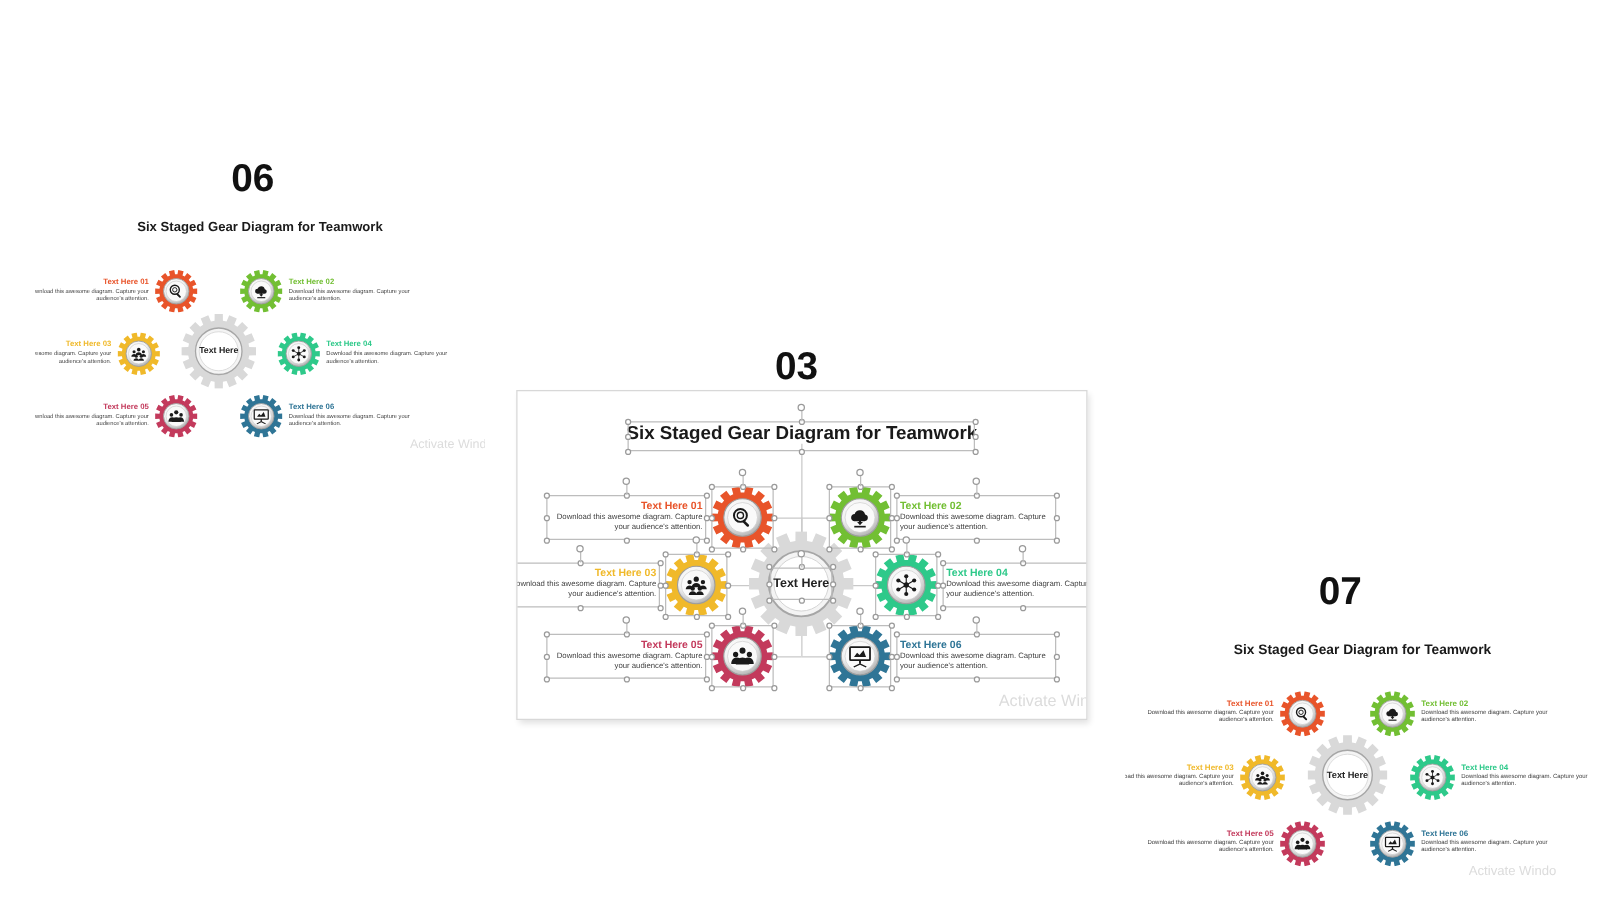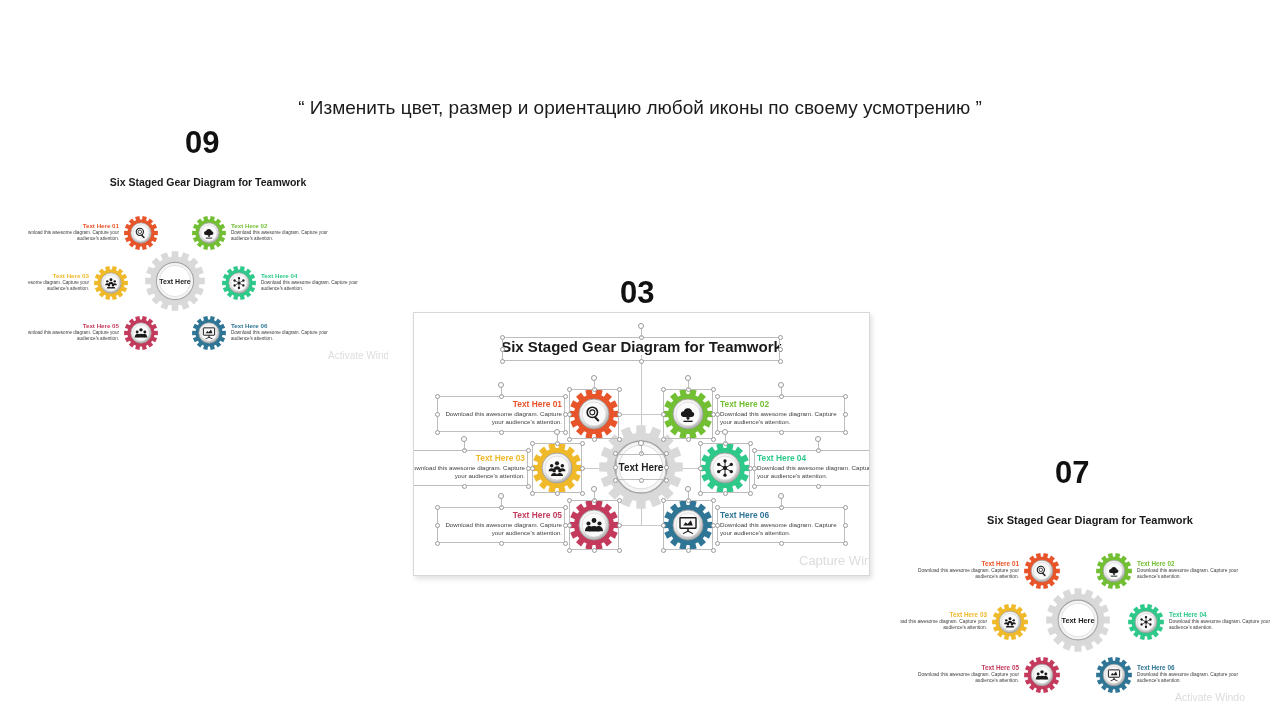--- a/index.html
+++ b/index.html
@@ -164,23 +164,22 @@
     position: absolute;
     width: 1px;
     background: #bdbdbd;
   }
 </style>
 </head>
 <body>
 
 <div id="slide">
 
-  <div class="slide-subtitle">“ Изменить цвет, размер и ориентацию любой иконы по своему усмотрению ”</div>
-
-  <div class="step-number n1">09</div>
+
+  <div class="step-number n1">06</div>
   <div class="step-number n2">03</div>
   <div class="step-number n3">07</div>
 
   <div class="diagram d1" style="left:28px; top:168px; width:360px; height:205px;">
     <div class="diagram-title" style="top:8px; font-size:10.5px;">Six Staged Gear Diagram for Teamwork</div>
     <div class="diagram-body">
         <div class="center-gear" style="width: 60px; height: 60px; left: 147px; top: 113px;">
           <svg width="60" height="60" viewBox="0 0 60 60">
             <path d="M59.82 26.71 L59.82 33.29 L54.37 33.33 L53.79 36.25 L58.81 38.37 L56.29 44.45 L51.24 42.41 L49.59 44.88 L53.41 48.76 L48.76 53.41 L44.88 49.59 L42.41 51.24 L44.45 56.29 L38.37 58.81 L36.25 53.79 L33.33 54.37 L33.29 59.82 L26.71 59.82 L26.67 54.37 L23.75 53.79 L21.63 58.81 L15.55 56.29 L17.59 51.24 L15.12 49.59 L11.24 53.41 L6.59 48.76 L10.41 44.88 L8.76 42.41 L3.71 44.45 L1.19 38.37 L6.21 36.25 L5.63 33.33 L0.18 33.29 L0.18 26.71 L5.63 26.67 L6.21 23.75 L1.19 21.63 L3.71 15.55 L8.76 17.59 L10.41 15.12 L6.59 11.24 L11.24 6.59 L15.12 10.41 L17.59 8.76 L15.55 3.71 L21.63 1.19 L23.75 6.21 L26.67 5.63 L26.71 0.18 L33.29 0.18 L33.33 5.63 L36.25 6.21 L38.37 1.19 L44.45 3.71 L42.41 8.76 L44.88 10.41 L48.76 6.59 L53.41 11.24 L49.59 15.12 L51.24 17.59 L56.29 15.55 L58.81 21.63 L53.79 23.75 L54.37 26.67 Z" fill="#d9d9d9"></path>
             <circle cx="30" cy="30" r="18.6" fill="#f4f4f4" stroke="#a6a6a6" stroke-width="1.05"></circle>
@@ -702,21 +701,21 @@
         <div class="handle" style="left: 367px; top: 194px;"></div>
         <div class="handle" style="left: 431px; top: 194px;"></div>
         <div class="handle" style="left: 303px; top: 212px;"></div>
         <div class="handle" style="left: 431px; top: 212px;"></div>
         <div class="handle" style="left: 303px; top: 230px;"></div>
         <div class="handle" style="left: 367px; top: 230px;"></div>
         <div class="handle" style="left: 431px; top: 230px;"></div>
         <div class="rot-stem" style="left: 367px; top: 185px; height: 9px;"></div>
         <div class="rot-handle" style="left: 367px; top: 183px;"></div>
       </div>
-    <div class="watermark" style="left:385px; top:240px; font-size:13px;">Capture Win</div>
+    <div class="watermark" style="left:385px; top:240px; font-size:13px;">Activate Win</div>
   </div>
 
   <div class="diagram d3" style="left:900px; top:508px; width:380px; height:206px;">
     <div class="diagram-title" style="top:6px; font-size:11px;">Six Staged Gear Diagram for Teamwork</div>
     <div class="diagram-body">
         <div class="center-gear" style="width: 64px; height: 64px; left: 178px; top: 112px;">
           <svg width="64" height="64" viewBox="0 0 64 64">
             <path d="M63.81 28.49 L63.81 35.51 L58.00 35.55 L57.38 38.67 L62.73 40.93 L60.04 47.42 L54.66 45.23 L52.90 47.87 L56.97 52.01 L52.01 56.97 L47.87 52.90 L45.23 54.66 L47.42 60.04 L40.93 62.73 L38.67 57.38 L35.55 58.00 L35.51 63.81 L28.49 63.81 L28.45 58.00 L25.33 57.38 L23.07 62.73 L16.58 60.04 L18.77 54.66 L16.13 52.90 L11.99 56.97 L7.03 52.01 L11.10 47.87 L9.34 45.23 L3.96 47.42 L1.27 40.93 L6.62 38.67 L6.00 35.55 L0.19 35.51 L0.19 28.49 L6.00 28.45 L6.62 25.33 L1.27 23.07 L3.96 16.58 L9.34 18.77 L11.10 16.13 L7.03 11.99 L11.99 7.03 L16.13 11.10 L18.77 9.34 L16.58 3.96 L23.07 1.27 L25.33 6.62 L28.45 6.00 L28.49 0.19 L35.51 0.19 L35.55 6.00 L38.67 6.62 L40.93 1.27 L47.42 3.96 L45.23 9.34 L47.87 11.10 L52.01 7.03 L56.97 11.99 L52.90 16.13 L54.66 18.77 L60.04 16.58 L62.73 23.07 L57.38 25.33 L58.00 28.45 Z" fill="#d9d9d9"></path>
             <circle cx="32" cy="32" r="19.84" fill="#f4f4f4" stroke="#a6a6a6" stroke-width="1.12"></circle>
             <circle cx="32" cy="32" r="16.64" fill="#ffffff" stroke="#d2d2d2" stroke-width="0.6"></circle>

